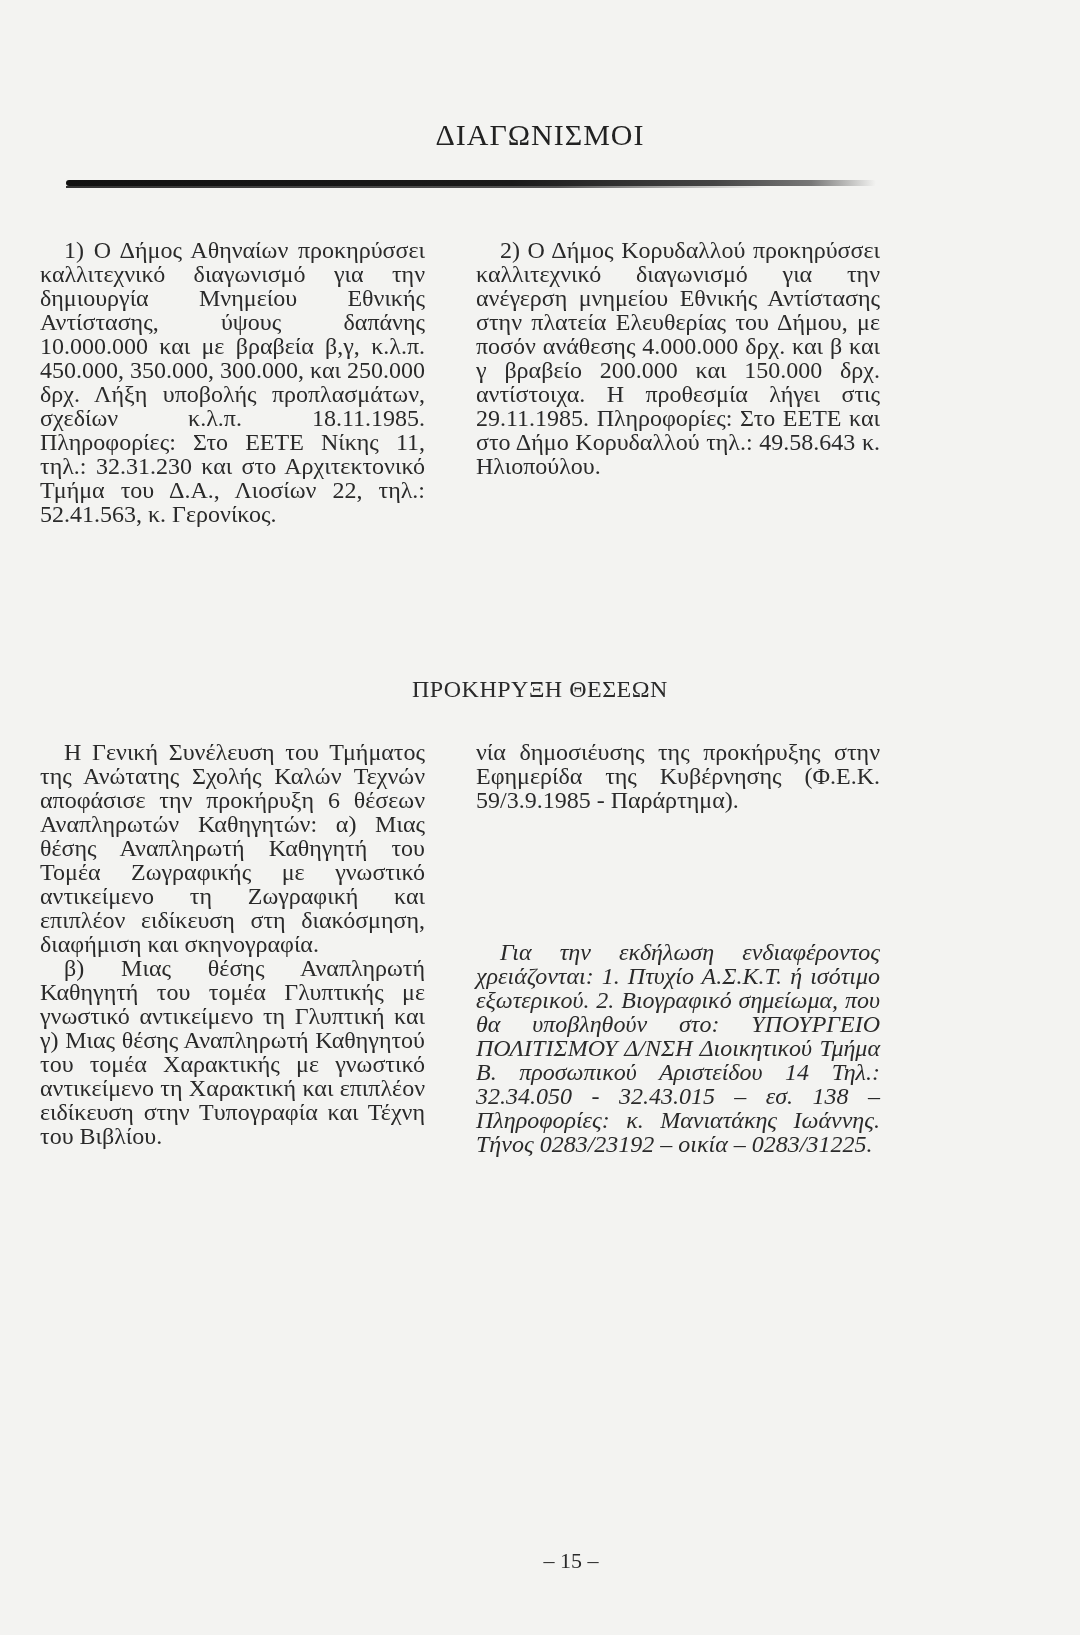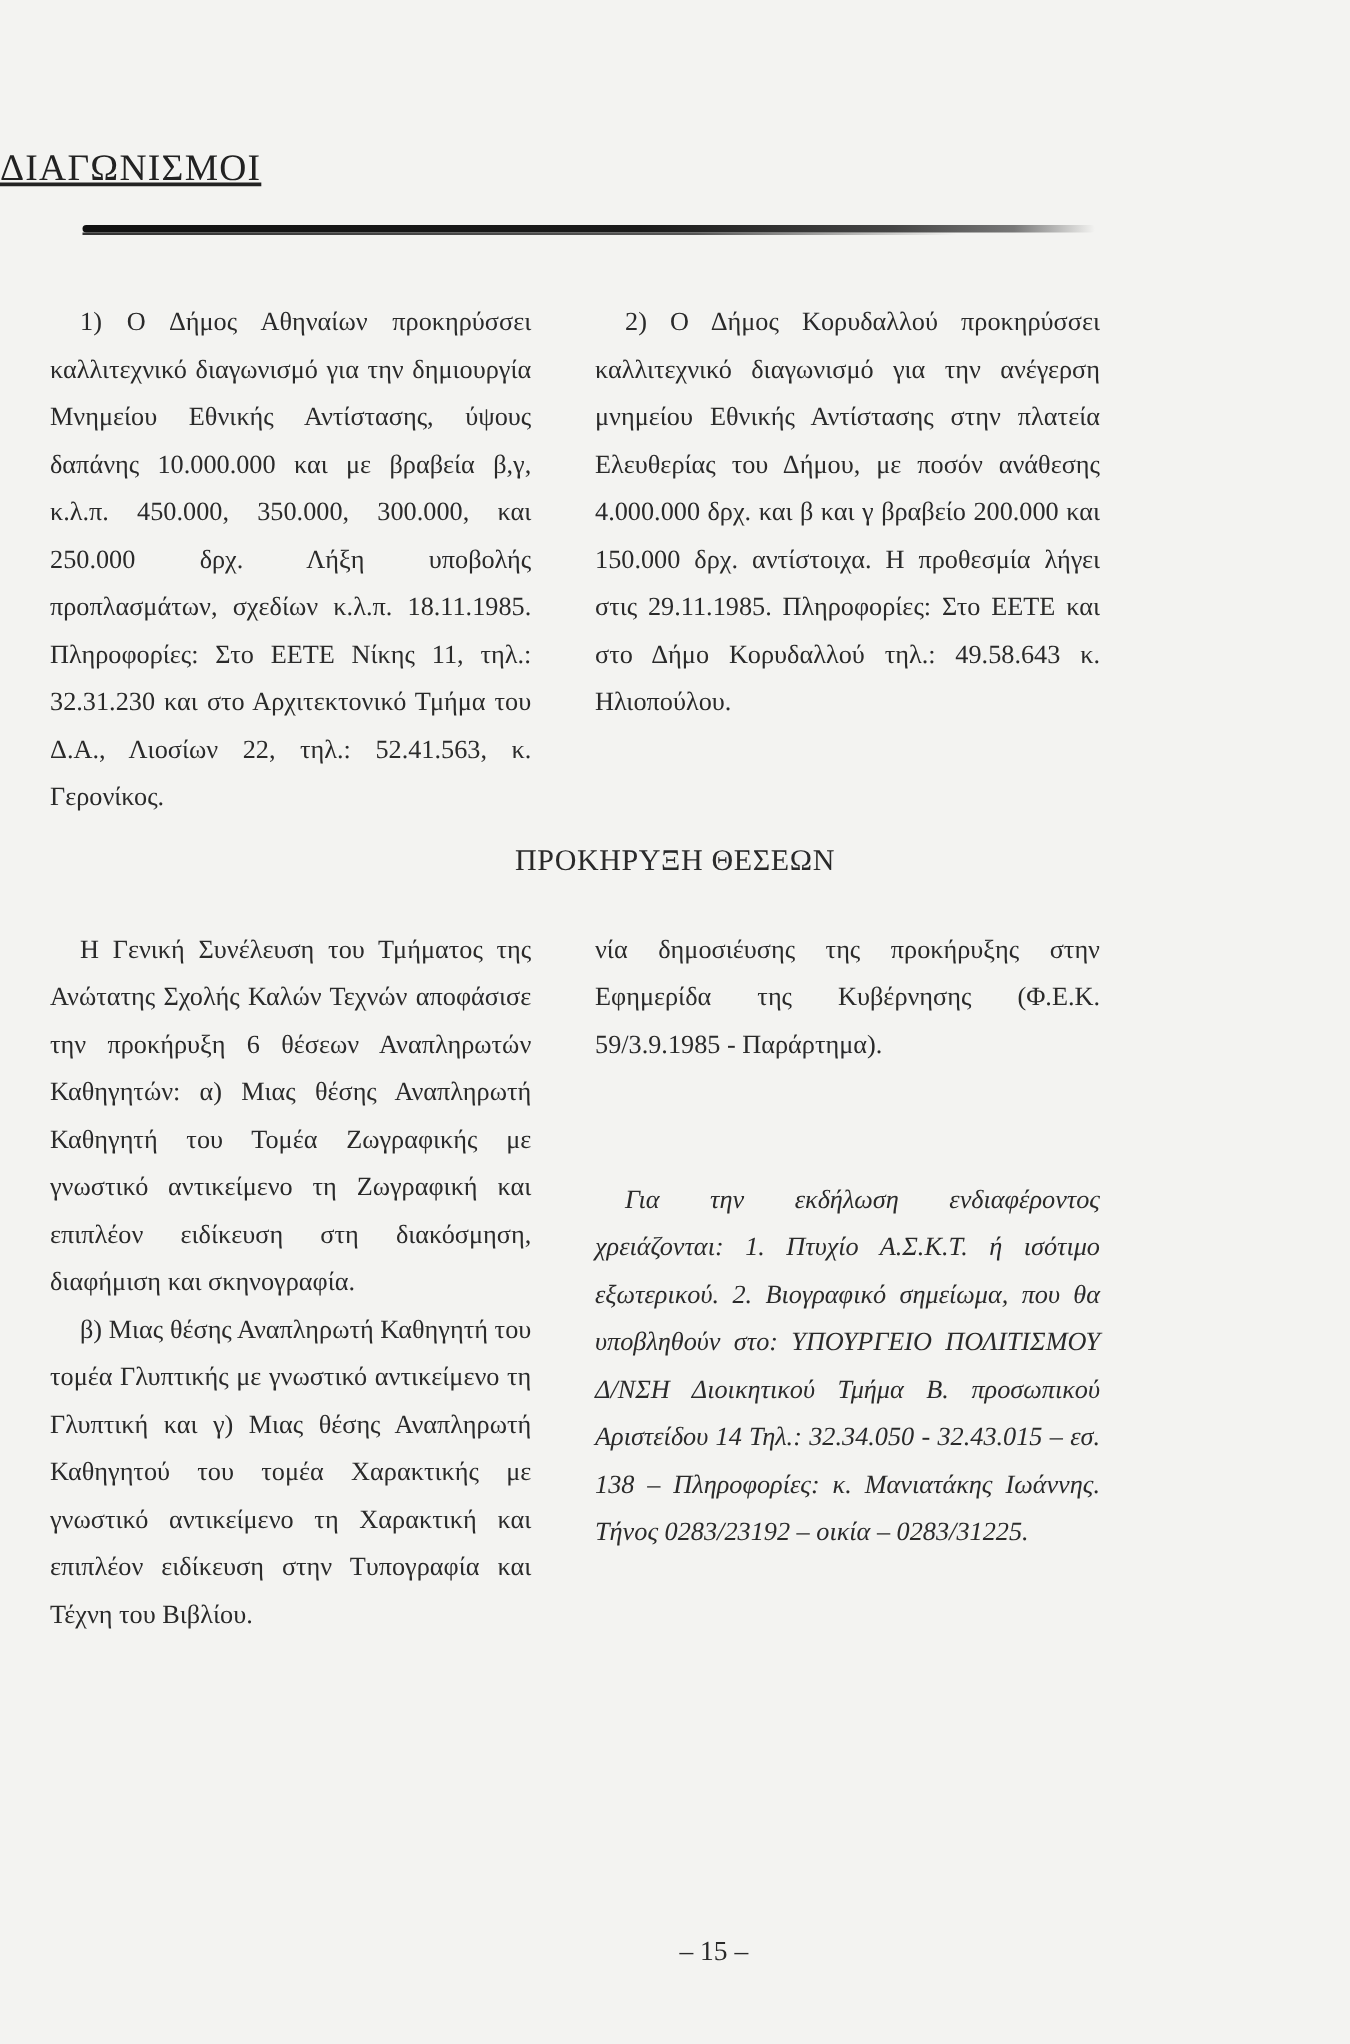--- a/index.html
+++ b/index.html
@@ -6,33 +6,33 @@
   body {
     width: 1080px; height: 1635px;
     background: #f3f3f1;
     font-family: "Liberation Serif", "DejaVu Serif", serif;
     color: #2a2a2a;
     position: relative;
     overflow: hidden;
   }
   .title {
     position: absolute; left: 0; width: 1080px; top: 118px;
-    font-size: 30px; letter-spacing: 1px; color: #222; text-decoration: underline;
+    text-align: center; font-size: 30px; letter-spacing: 1px; color: #222;
   }
   .rule {
     position: absolute; left: 66px; top: 180px; width: 810px; height: 6px;
     background: linear-gradient(to right, #111 0%, #1a1a1a 55%, #444 80%, #777 92%, rgba(0,0,0,0) 100%);
     border-radius: 3px;
   }
   .rule2 {
     position: absolute; left: 66px; top: 186px; width: 700px; height: 2px;
     background: linear-gradient(to right, #333 0%, #555 70%, rgba(0,0,0,0) 100%);
   }
   .col {
-    position: absolute; font-size: 21px; line-height: 38px; text-align: justify;
+    position: absolute; font-size: 24px; line-height: 24px; text-align: justify;
   }
   .col p { margin: 0; text-indent: 24px; }
   .col p.noind { text-indent: 0; }
   .col1 { left: 40px; width: 385px; }
   .col2 { left: 476px; width: 404px; }
   .section-title {
     position: absolute; left: 0; width: 1080px; top: 676px;
     text-align: center; font-size: 24px; letter-spacing: 0.5px;
   }
   .pagenum {

